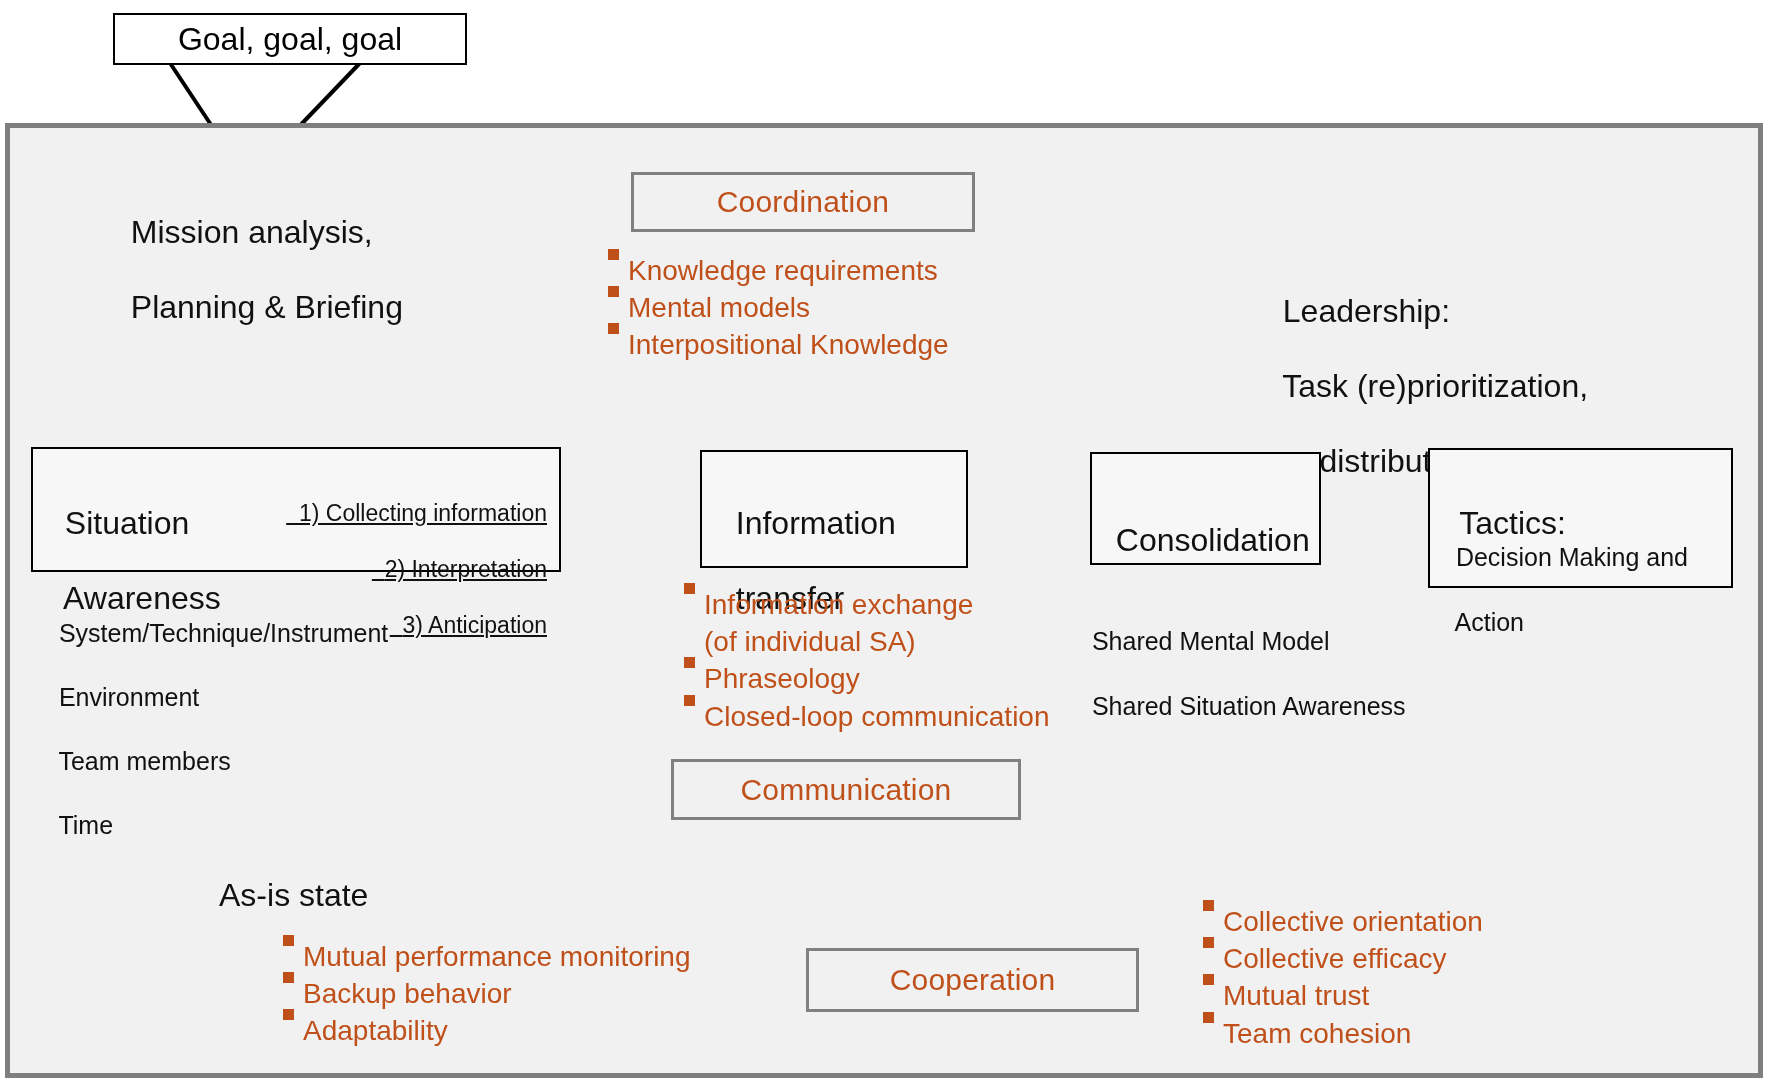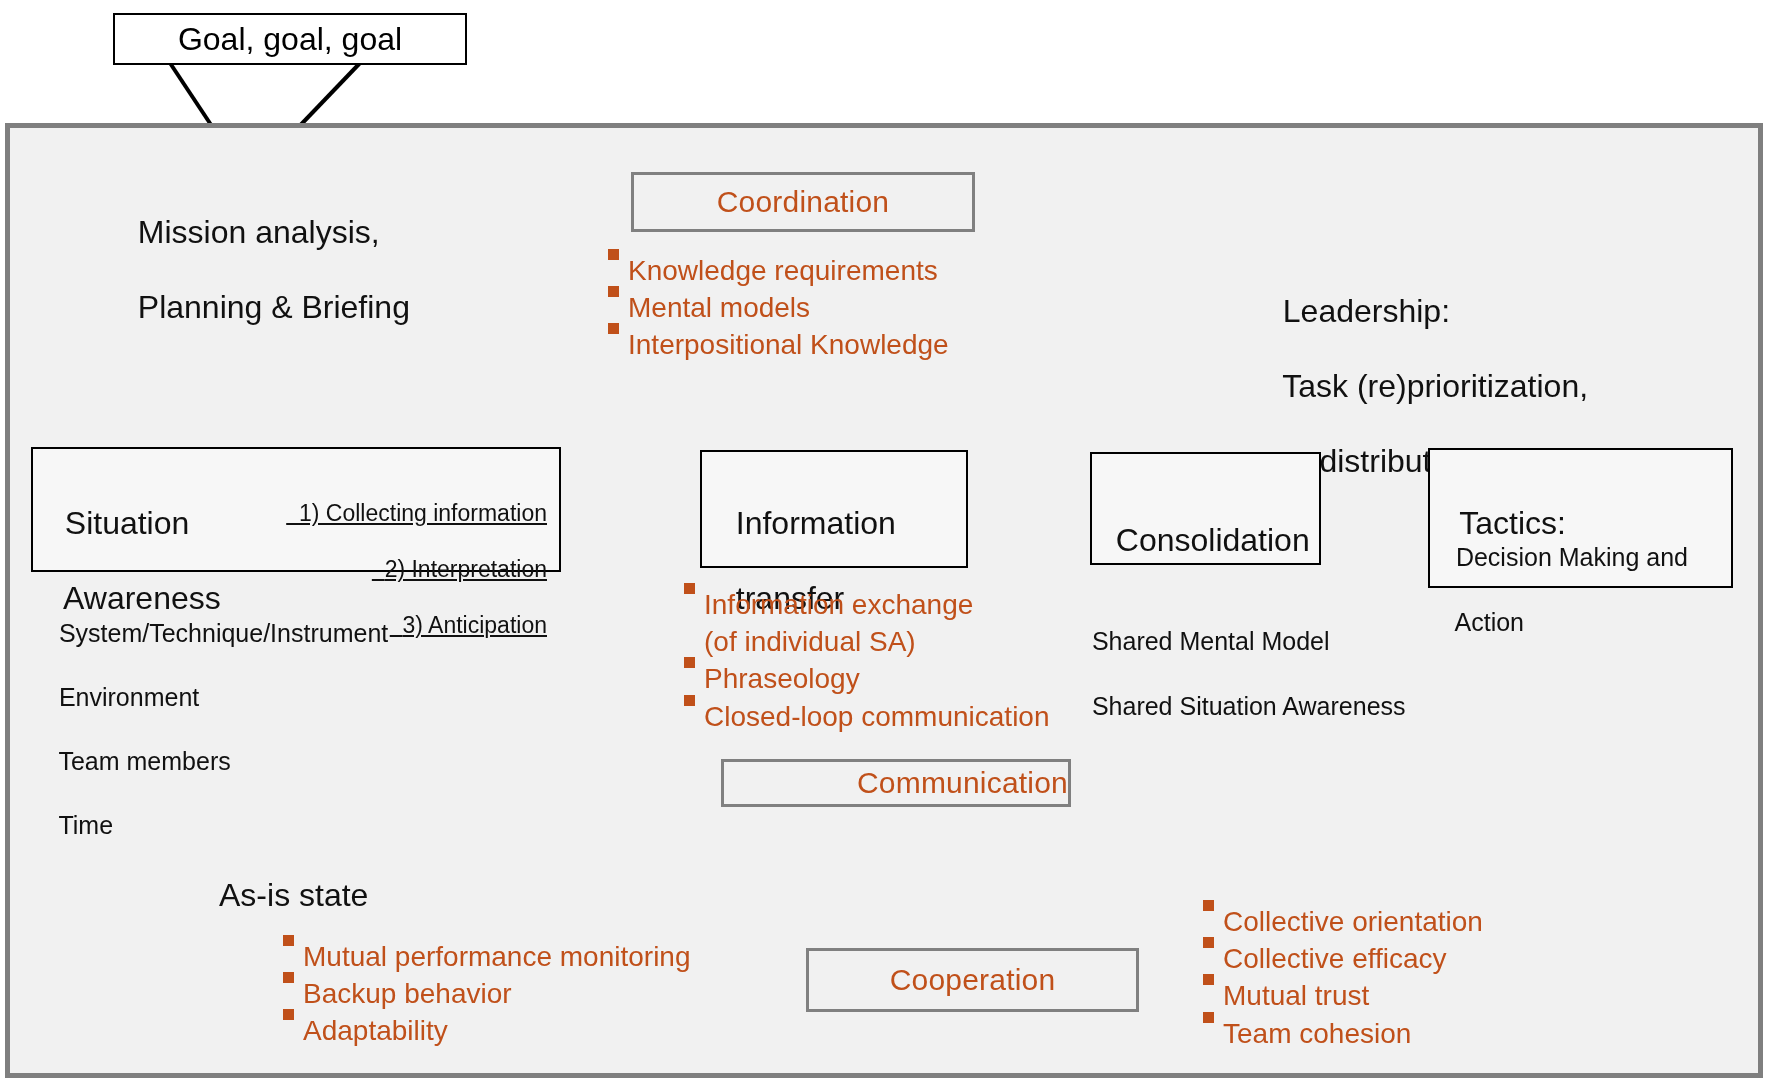--- a/index.html
+++ b/index.html
@@ -131,21 +131,21 @@
     <line x1="527" y1="437" x2="679" y2="331" stroke="#000" stroke-width="2.6" stroke-dasharray="3.5 3.5" marker-end="url(#ah)"></line>
   </g>
 </svg>
 
 <div id="panel"></div>
 
 <div class="wbox white" style="left:113px;top:13px;width:354px;height:52px;display:flex;align-items:center;justify-content:center;">
   <span class="big">Goal, goal, goal</span>
 </div>
 
-<div class="t big" style="left:120px;top:177px;">
+<div class="t big" style="left:113px;top:177px;">
   <span>Mission analysis,</span><br>
   <span>Planning &amp; Briefing</span>
 </div>
 
 <div class="gbox" style="left:631px;top:172px;width:344px;height:60px;">
   <span>Coordination</span>
 </div>
 
 <div class="blist" style="left:608px;top:252px;">
   <div class="row">
@@ -224,21 +224,21 @@
   <div class="row">
     <span class="bul"></span>
     <span class="txt">Phraseology</span>
   </div>
   <div class="row">
     <span class="bul"></span>
     <span class="txt">Closed-loop communication</span>
   </div>
 </div>
 
-<div class="gbox" style="left:721px;top:759px;width:350px;height:48px;justify-content:flex-end;">
+<div class="gbox" style="left:671px;top:759px;width:350px;height:61px;">
   <span>Communication</span>
 </div>
 
 <div class="t big" style="left:203px;top:840px;">
   <span>As-is state</span>
 </div>
 
 <div class="blist" style="left:283px;top:938px;">
   <div class="row">
     <span class="bul"></span>

